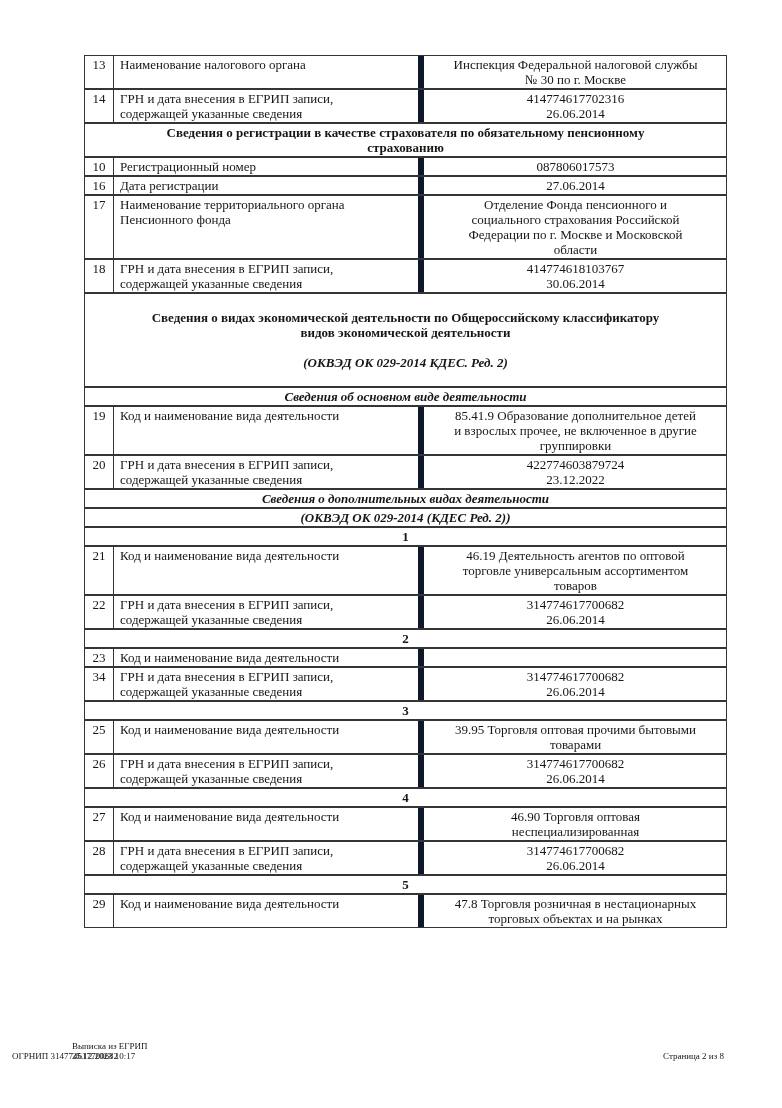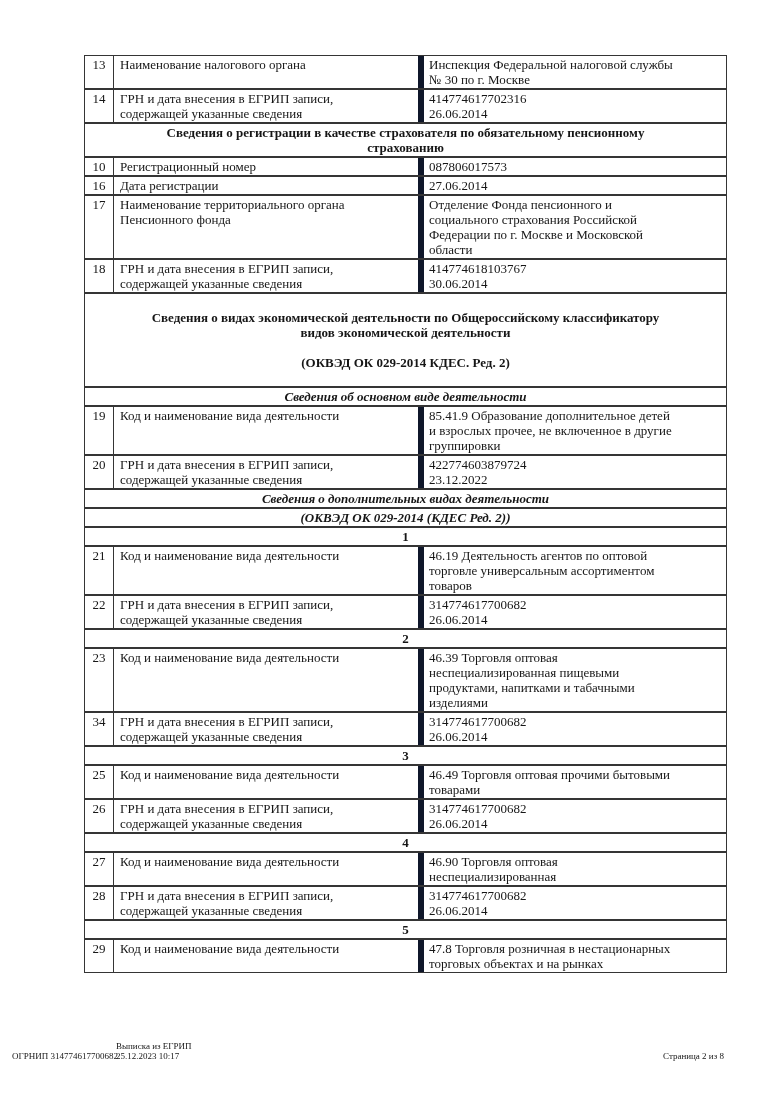--- a/index.html
+++ b/index.html
@@ -49,28 +49,30 @@
     flex: 0 0 310px;
     padding: 1px 6px 1px 6px;
     border-right: 6px solid #0f172a;
     box-sizing: border-box;
     white-space: pre-line;
   }
   .c-value {
     flex: 1 1 auto;
     padding: 1px 4px 1px 5px;
     white-space: pre-line;
+    text-align: center;
   }
   .row.section {
     text-align: center;
     font-weight: bold;
     padding: 1px 10px;
     white-space: pre-line;
   }
   .row.section .sec-sub {
+    font-style: italic;
   }
   .row.subsection {
     text-align: center;
     font-weight: bold;
     font-style: italic;
     padding: 1px 10px;
   }
   .row.numrow {
     text-align: center;
     font-weight: bold;
@@ -82,21 +84,20 @@
     right: 0;
     top: 1040px;
     height: 26px;
     font-size: 9px;
     line-height: 10px;
   }
   .footer-left {
     position: absolute;
     left: 72px;
     top: 1px;
-    margin-left: 44px;
   }
   .footer-center {
     position: absolute;
     left: 12px;
     width: 100%;
     top: 11px;
     text-align: left;
   }
   .footer-right {
     position: absolute;
@@ -202,40 +203,36 @@
 содержащей указанные сведения</div>
       <div class="c-value">314774617700682
 26.06.2014</div>
     </div>
 
     <div class="row numrow">2</div>
 
     <div class="row data">
       <div class="c-num">23</div>
       <div class="c-label">Код и наименование вида деятельности</div>
-      <div class="c-value">46.39 Торговля оптовая
-неспециализированная пищевыми
-продуктами, напитками и табачными
-изделиями</div>
     </div>
 
     <div class="row data">
       <div class="c-num">34</div>
       <div class="c-label">ГРН и дата внесения в ЕГРИП записи,
 содержащей указанные сведения</div>
       <div class="c-value">314774617700682
 26.06.2014</div>
     </div>
 
     <div class="row numrow">3</div>
 
     <div class="row data">
       <div class="c-num">25</div>
       <div class="c-label">Код и наименование вида деятельности</div>
-      <div class="c-value">46.49 Торговля оптовая прочими бытовыми
+      <div class="c-value">39.95 Торговля оптовая прочими бытовыми
 товарами</div>
     </div>
 
     <div class="row data">
       <div class="c-num">26</div>
       <div class="c-label">ГРН и дата внесения в ЕГРИП записи,
 содержащей указанные сведения</div>
       <div class="c-value">314774617700682
 26.06.2014</div>
     </div>

